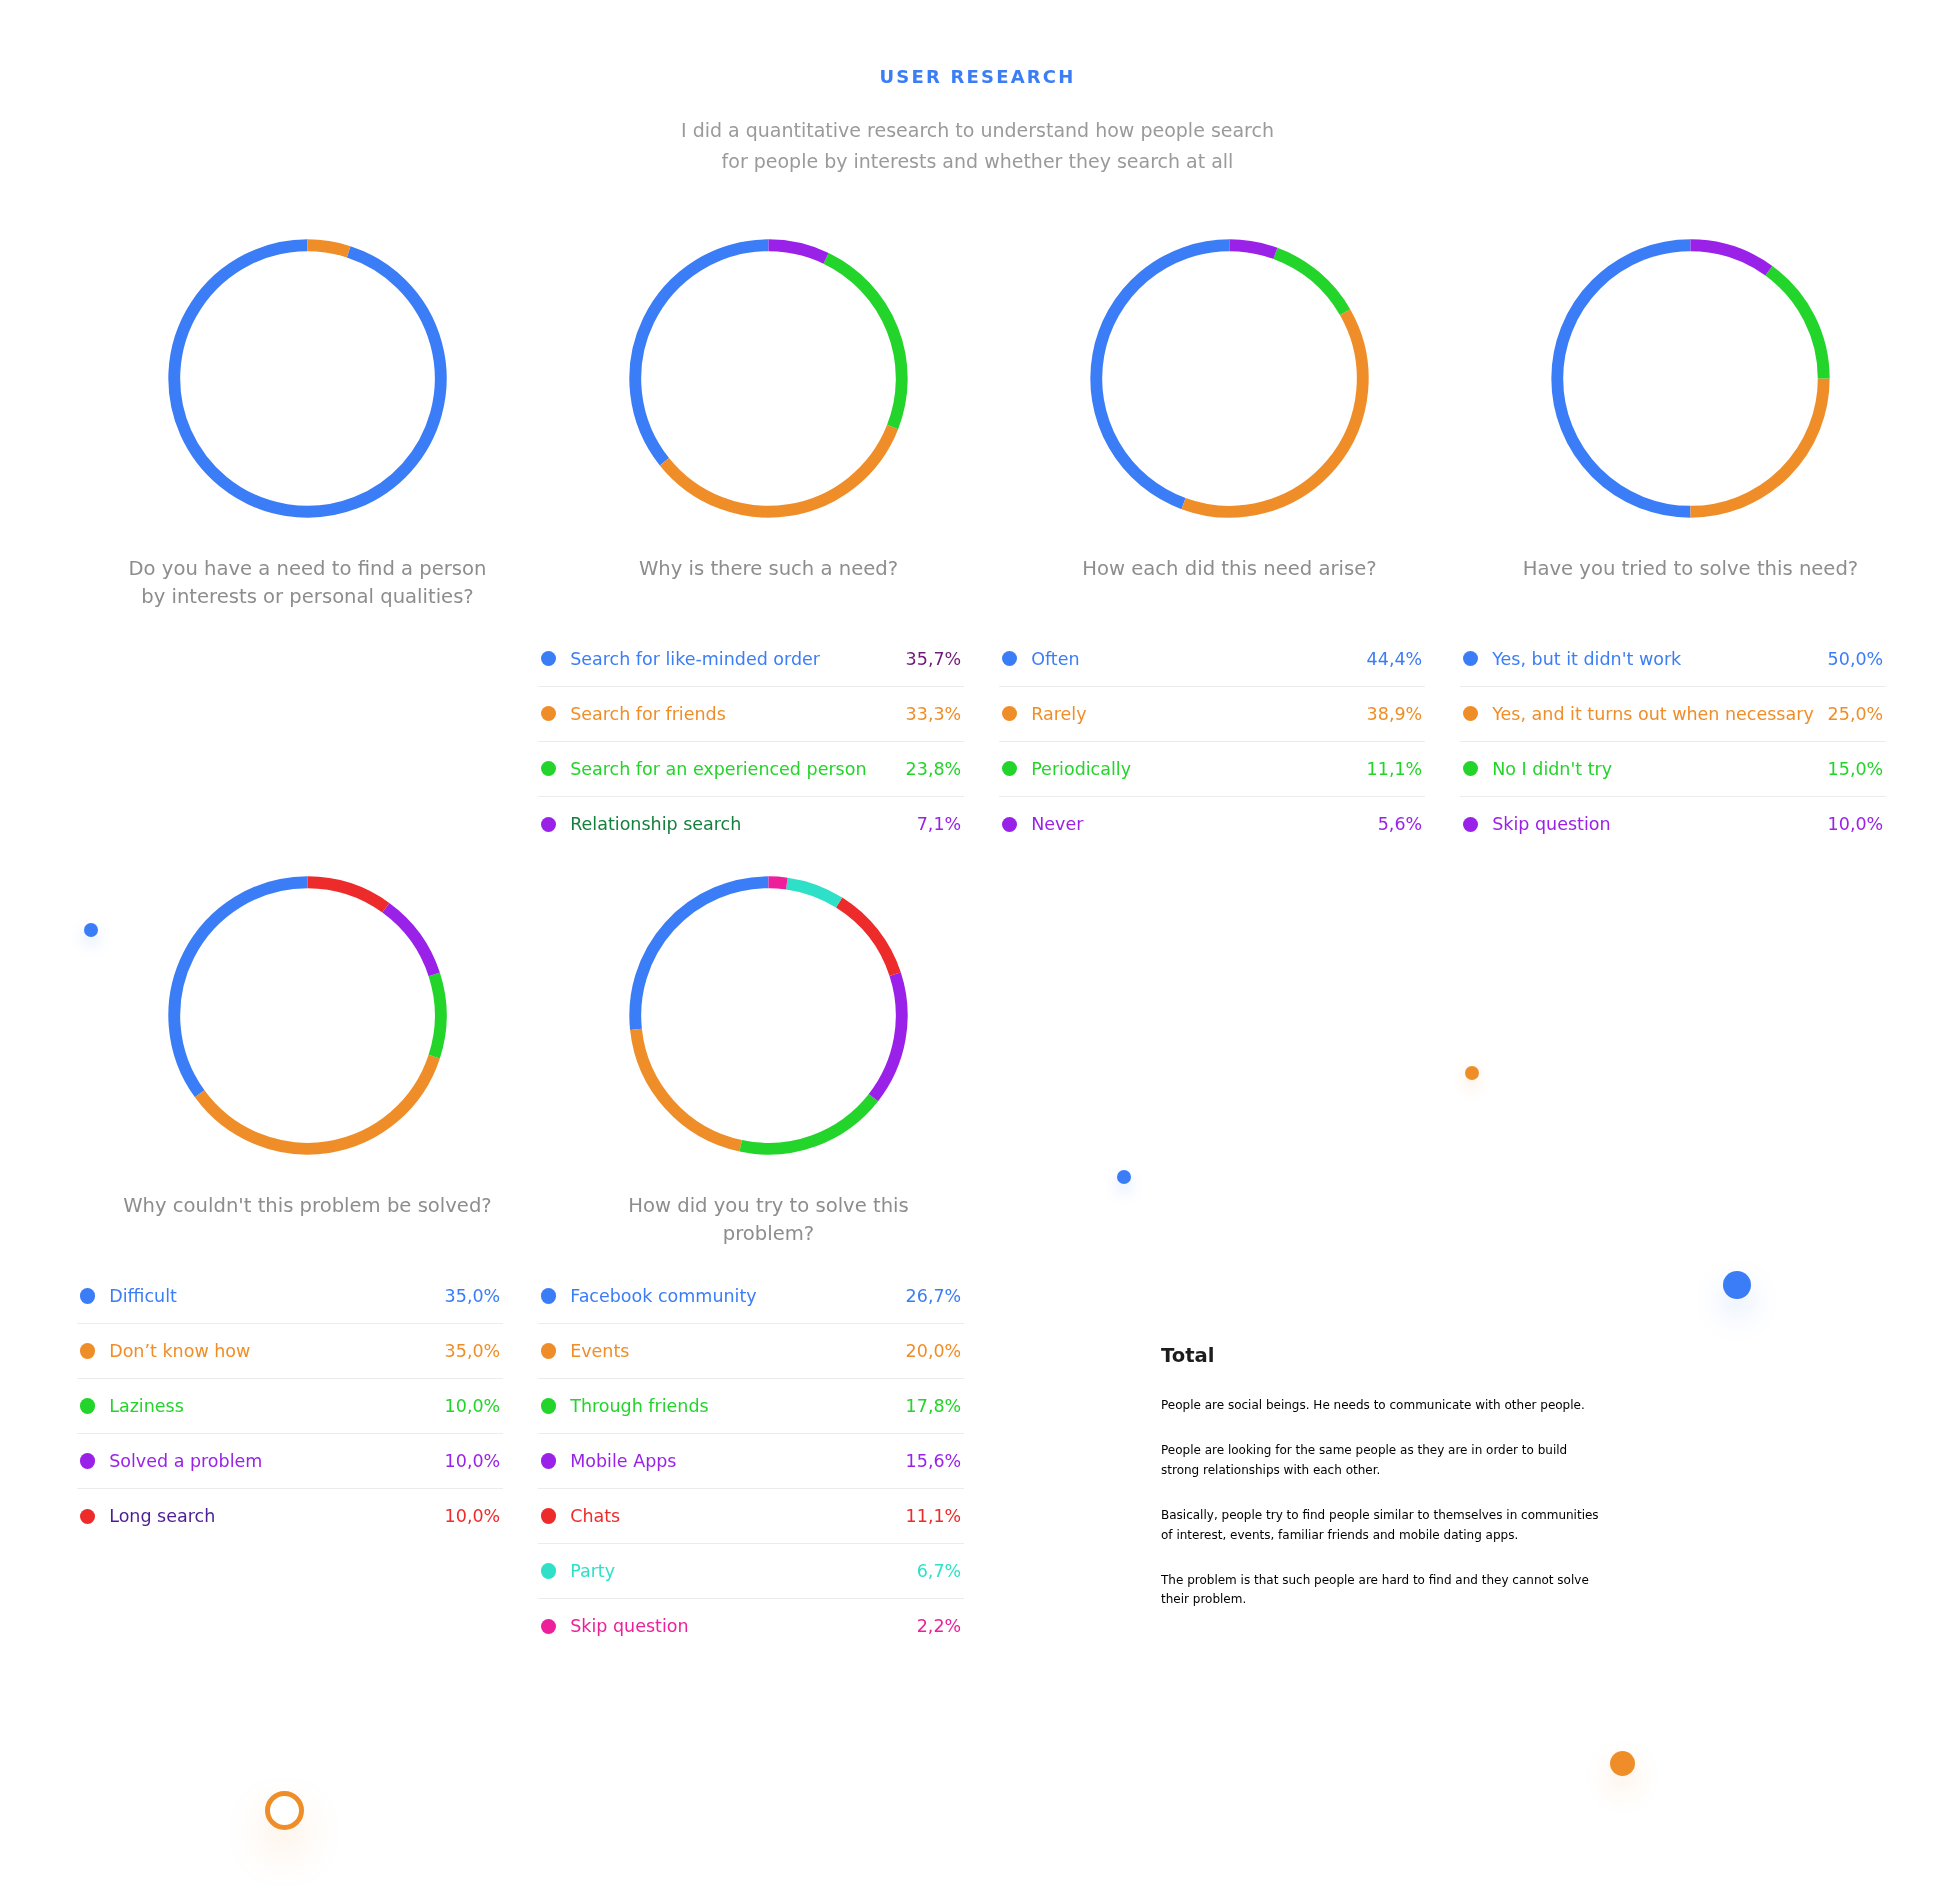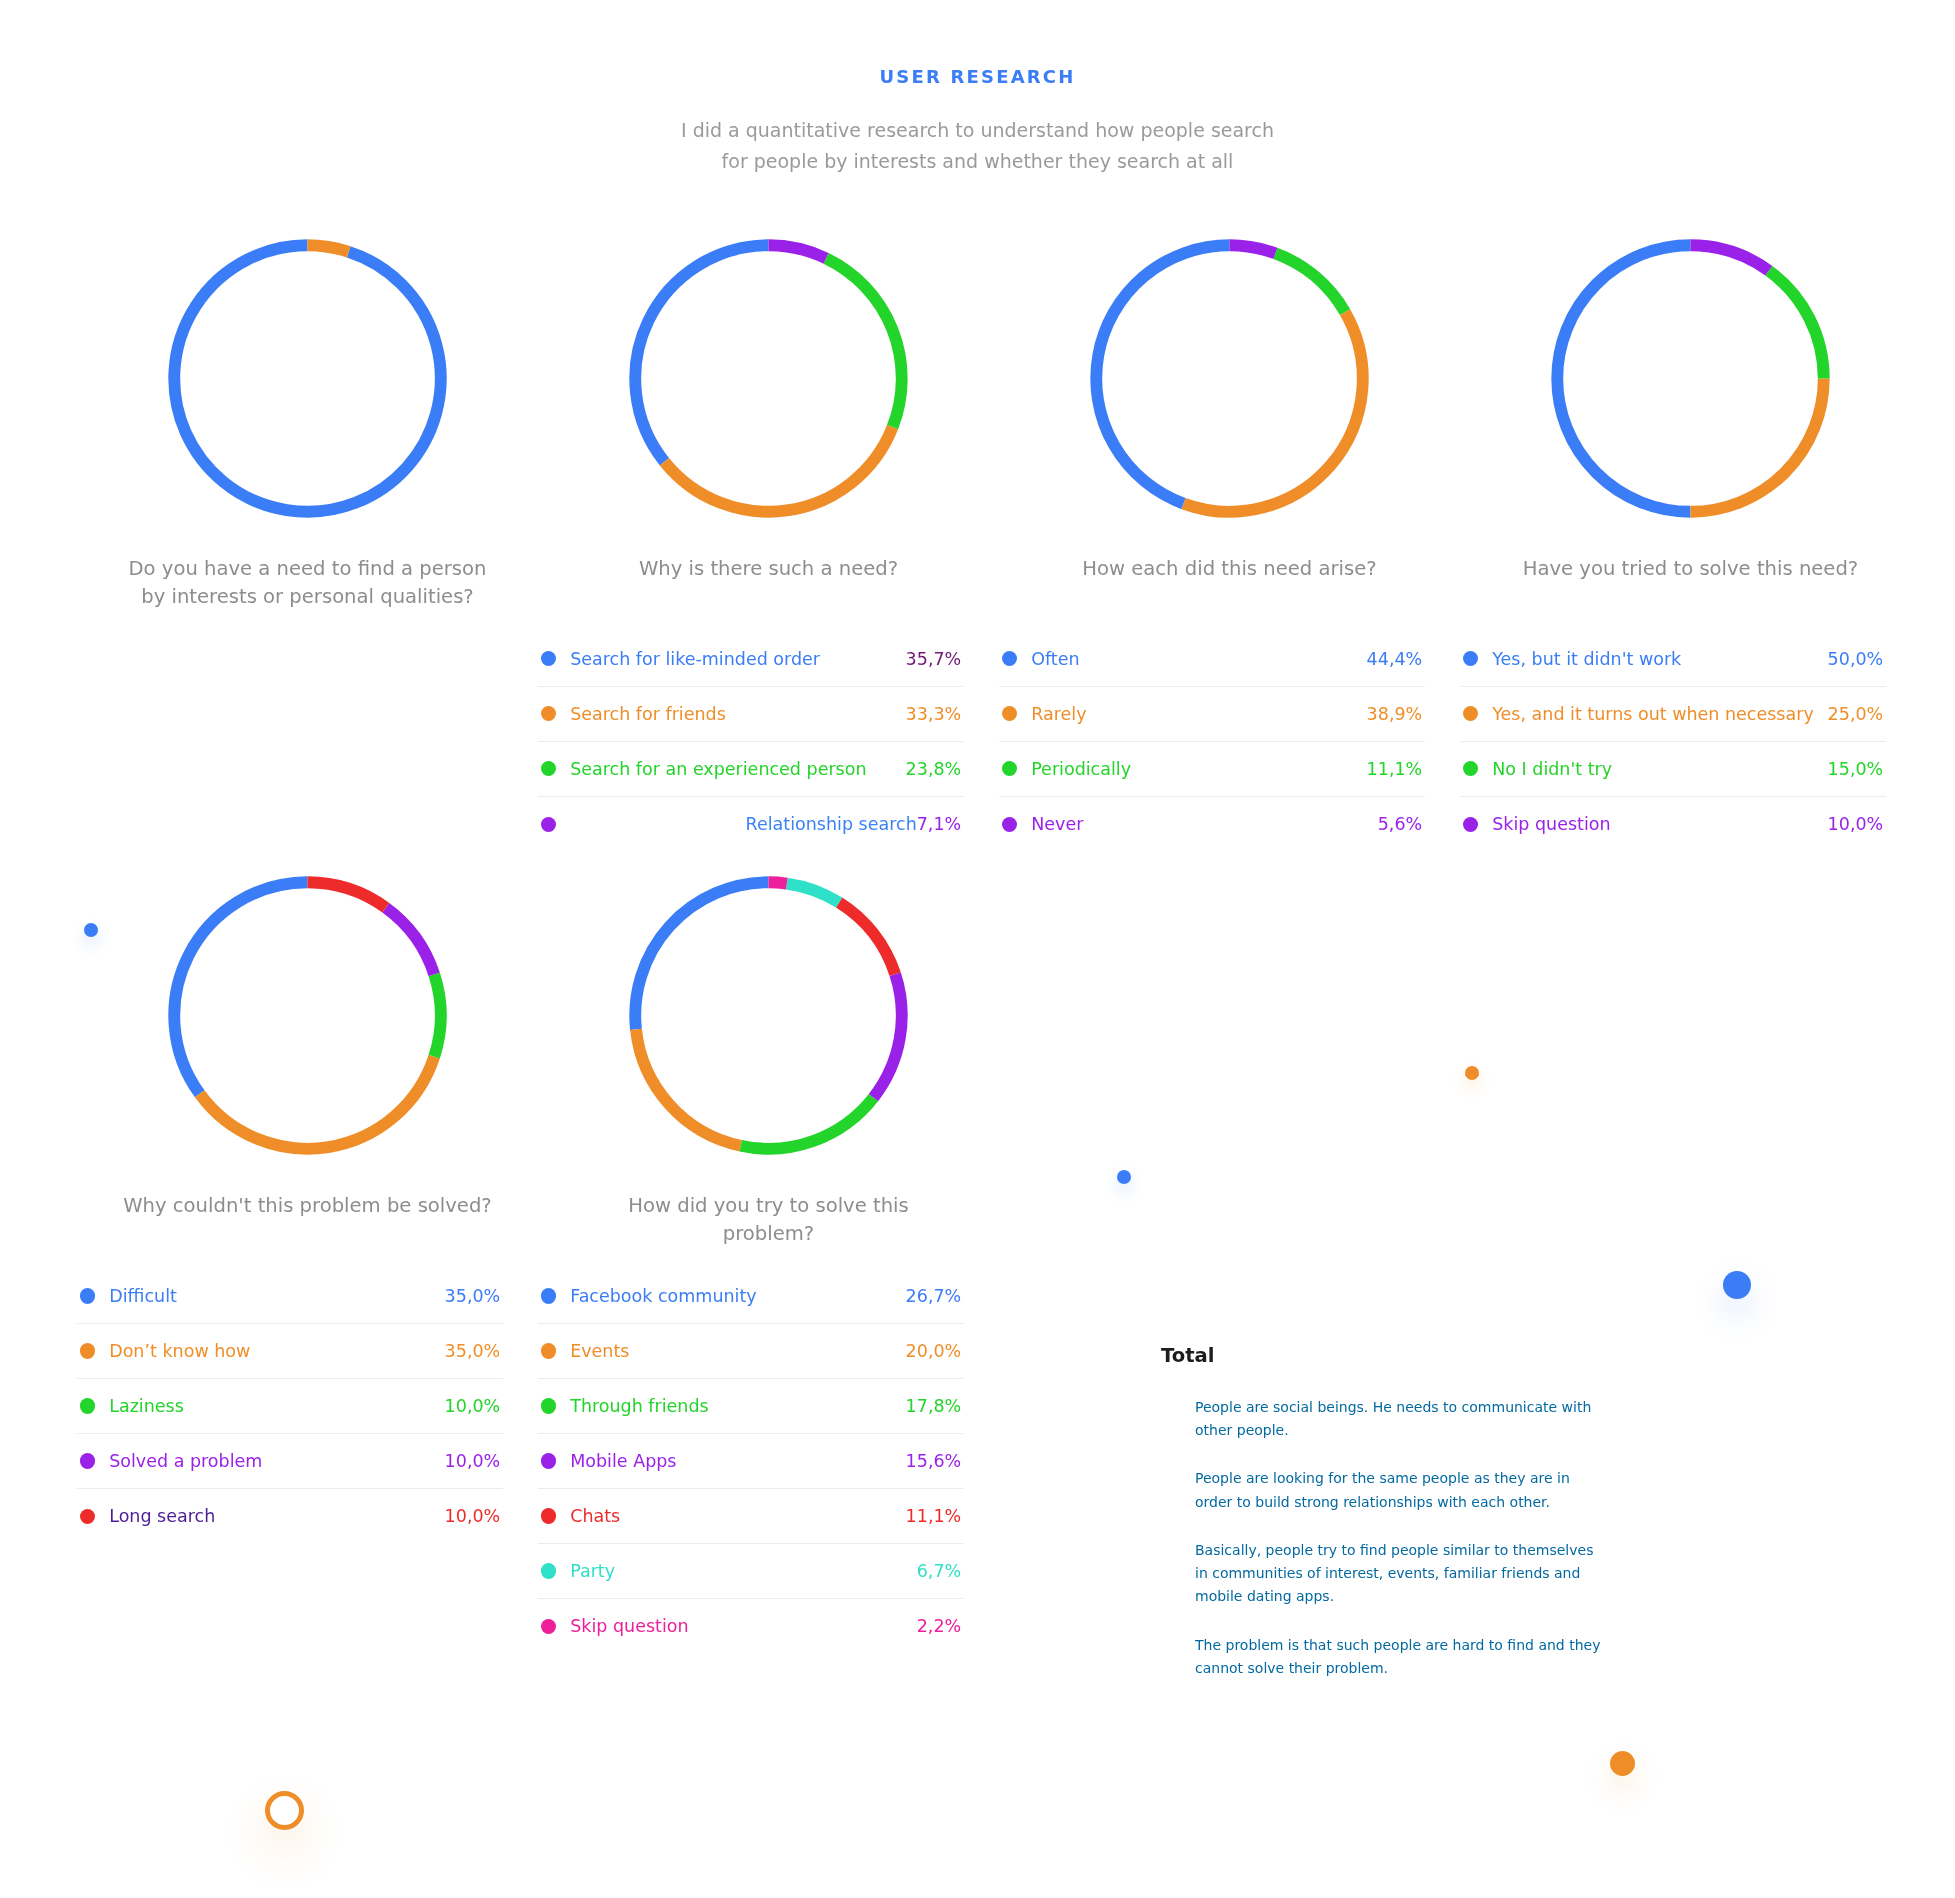--- a/index.html
+++ b/index.html
@@ -100,25 +100,24 @@
     top: 1344px;
     width: 447px;
   }
   .total-title {
     font-size: 19.6px;
     font-weight: bold;
     color: #1d1d1d;
     margin-bottom: 29px;
   }
   .total-para {
-    color: #0369a1;
-    font-size: 14px;
+    color: #000000;
+    font-size: 12px;
     line-height: 1.66;
     margin-bottom: 25px;
-    margin-left: 34px;
   }
   .total-para:last-child { margin-bottom: 0; }
 
   
   .deco { position: absolute; border-radius: 50%; }
 </style>
 </head>
 <body>
 
 <div class="page">
@@ -162,21 +161,21 @@
             <span class="legend-label" style="color: rgb(239, 142, 40);">Search for friends</span>
             <span class="legend-value" style="color: rgb(239, 142, 40);">33,3%</span>
           </div>
           <div class="legend-row">
             <span class="dot" style="background: rgb(35, 212, 42);"></span>
             <span class="legend-label" style="color: rgb(35, 212, 42);">Search for an experienced person</span>
             <span class="legend-value" style="color: rgb(35, 212, 42);">23,8%</span>
           </div>
           <div class="legend-row">
             <span class="dot" style="background: rgb(154, 34, 232);"></span>
-            <span class="legend-label" style="color: #3b82f6; text-align: right;">Relationship search</span>
+            <span class="legend-label" style="color: #15803d;">Relationship search</span>
             <span class="legend-value" style="color: rgb(154, 34, 232);">7,1%</span>
           </div>
         </div>
       </div>
       <div class="cell">
         <div class="donut-wrap">
           <svg width="293" height="293" viewBox="0 0 420 420" class="donut">
             <path d="M 210.00 19.00 A 191 191 0 0 0 144.17 389.30" fill="none" stroke="#3b7df6" stroke-width="17"></path>
             <path d="M 144.17 389.30 A 191 191 0 0 0 375.61 114.85" fill="none" stroke="#ef8e28" stroke-width="17"></path>
             <path d="M 375.61 114.85 A 191 191 0 0 0 275.83 30.70" fill="none" stroke="#23d42a" stroke-width="17"></path>

